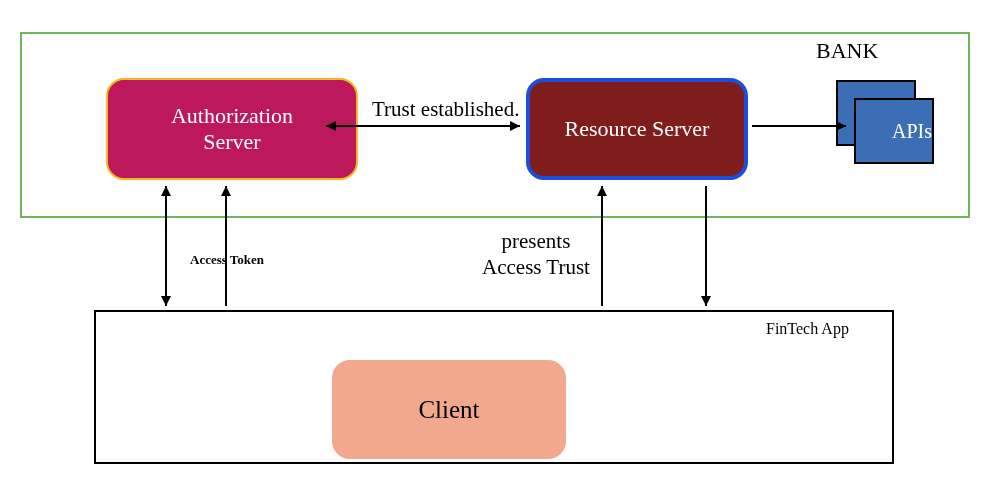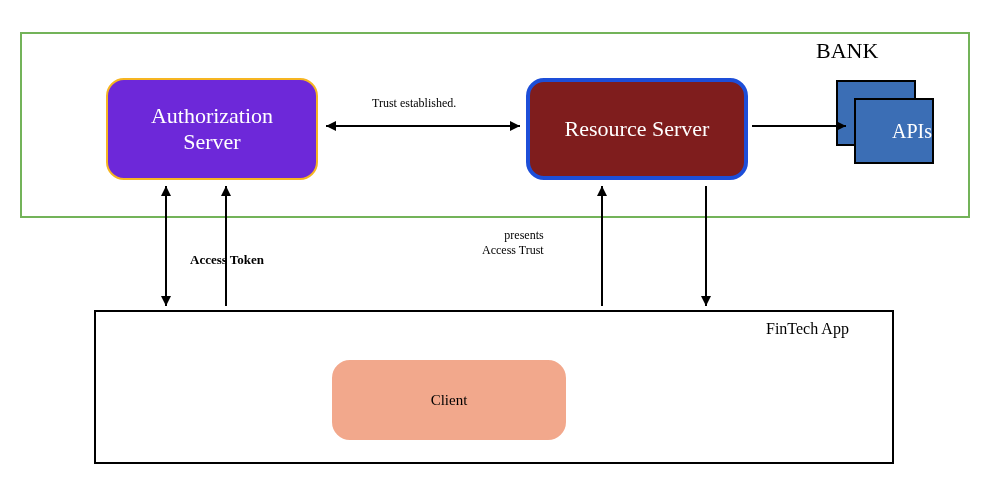--- a/index.html
+++ b/index.html
@@ -45,44 +45,44 @@
     .box {
       position: absolute;
       display: flex;
       align-items: center;
       justify-content: center;
       text-align: center;
       line-height: 1.2;
     }
     .auth-server {
       left: 106px; top: 78px;
-      width: 212px; height: 102px;
-      background: #6d28d9;
+      width: 252px; height: 102px;
+      background: #be185d;
       border: 2px solid #f6b522;
       border-radius: 18px;
       color: #fff;
       font-size: 22px;
     }
     .resource-server {
       left: 526px; top: 78px;
       width: 222px; height: 102px;
       background: #7f1d1d;
       border: 4px solid #1d4ed8;
       border-radius: 18px;
       color: #fff;
       font-size: 22px;
     }
     .client-box {
       left: 332px; top: 360px;
-      width: 234px; height: 80px;
+      width: 234px; height: 99px;
       background: #f2a88c;
       border: 2px solid #f2a88c;
       border-radius: 18px;
       color: #000;
-      font-size: 15px;
+      font-size: 25px;
     }
     .api-stack {
       position: absolute;
       left: 836px; top: 80px;
       width: 100px; height: 92px;
     }
     .api-box {
       position: absolute;
       background: #3b6eb5;
       border: 2px solid #000;
@@ -95,23 +95,23 @@
     .api-back {
       left: 0; top: 0;
       width: 80px; height: 66px;
     }
     .api-front {
       left: 18px; top: 18px;
       width: 80px; height: 66px;
     }
     .label {
       position: absolute;
-      font-size: 12px;
+      font-size: 21px;
       color: #000;
-      text-align: right;
+      text-align: center;
       line-height: 1.25;
     }
     .label-small { font-size: 13px; font-weight: 600; }
     svg.arrows {
       position: absolute;
       inset: 0;
       width: 100%; height: 100%;
       pointer-events: none;
     }
   </style>

